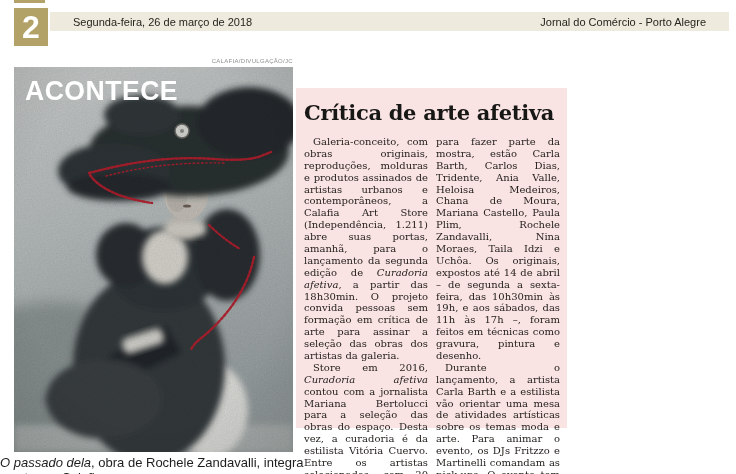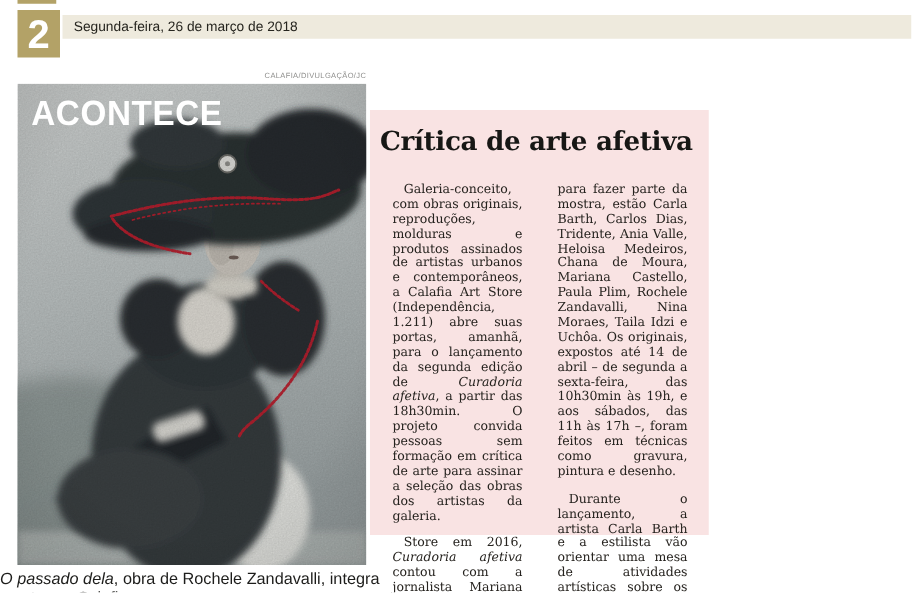--- a/index.html
+++ b/index.html
@@ -4,21 +4,21 @@
 <style>
   html,body { margin:0; padding:0; background:#ffffff; }
   .page {
     position:relative; width:736px; height:474px; background:#ffffff;
     font-family:"Liberation Sans", sans-serif; overflow:hidden;
   }
   .top-sliver { position:absolute; left:14px; top:0; width:31px; height:3px; background:#b3a267; }
   .header-bar {
     position:absolute; left:50px; top:12px; width:679px; height:19px;
     background:#eeeadd; display:flex; align-items:center; justify-content:space-between;
-    padding:0 9px; box-sizing:border-box; font-size:11px; color:#26251f;
+    padding:0 23px; box-sizing:border-box; font-size:11px; color:#26251f;
   }
   .page-badge {
     position:absolute; left:14px; top:8px; width:34px; height:38px;
     background:#b3a267; color:#ffffff; font-weight:bold; font-size:32px;
     display:flex; align-items:center; justify-content:center; line-height:1;
   }
   .photo-credit {
     position:absolute; left:14px; top:58px; width:279px; text-align:right;
     font-size:6px; letter-spacing:.3px; color:#8f8f8d;
   }
@@ -39,37 +39,38 @@
   .article-title {
     font-family:"DejaVu Serif","Liberation Serif",serif; font-weight:bold;
     font-size:21px; letter-spacing:-.3px; color:#17171 5; color:#171715;
     margin:0 0 11px 0; white-space:nowrap;
   }
   .cols { display:flex; gap:8px; }
   .col {
     width:124px; font-family:"DejaVu Serif","Liberation Serif",serif;
     font-size:10px; line-height:1.19; color:#26231f; text-align:justify;
   }
-  .col p { margin:10px; }
+  .col p { margin:0; }
   .col p.indent { text-indent:9px; }
   .col i { font-style:italic; }
 </style>
 </head>
 <body>
 
 <div class="page">
 
   <div class="top-sliver"></div>
 
   <div class="page-badge">
     <span>2</span>
   </div>
 
   <div class="header-bar">
     <span>Segunda-feira, 26 de março de 2018</span>
+    <span>Jornal do Comércio - Porto Alegre</span>
   </div>
 
   <div class="photo-credit">CALAFIA/DIVULGAÇÃO/JC</div>
 
   <div class="photo-wrap">
     <svg viewBox="0 0 279 385" preserveAspectRatio="none">
       <defs>
         <linearGradient id="bg" x1="0" y1="0" x2="0.25" y2="1">
           <stop offset="0" stop-color="#cdd0cf"></stop>
           <stop offset="0.45" stop-color="#b9bfbf"></stop>

